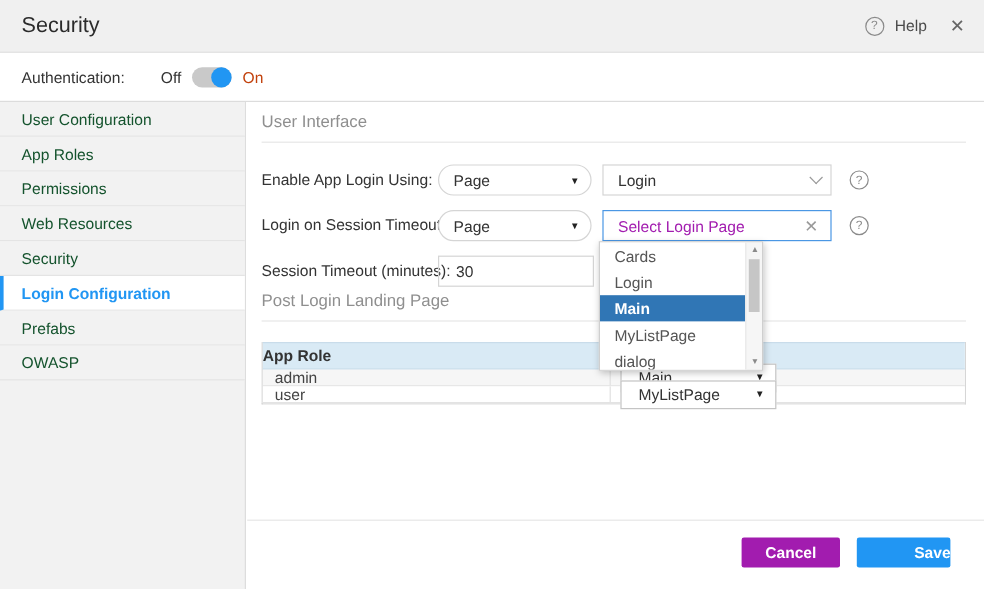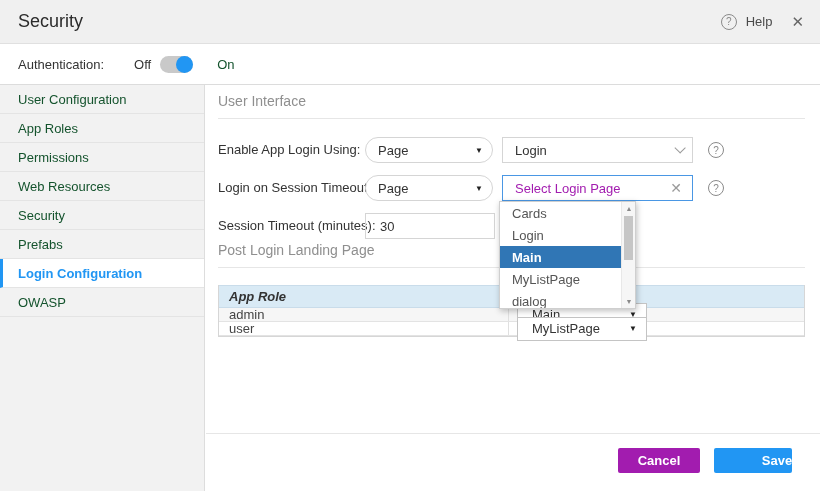--- a/index.html
+++ b/index.html
@@ -25,21 +25,21 @@
   .close-x { font-size:15px; color:#666; margin-left:10px; cursor:pointer; }
 
   
   .auth-bar {
     position:absolute; left:0; top:45px; width:820px; height:40px;
     background:#fff; border-bottom:1px solid #dcdcdc;
     display:flex; align-items:center; font-size:13px;
   }
   .auth-bar .auth-label { margin-left:18px; color:#333; }
   .auth-bar .off-label { margin-left:30px; color:#333; }
-  .auth-bar .on-label { margin-left:24px; color:#14532d; }
+  .auth-bar .on-label { margin-left:9px; color:#c2410c; }
   .toggle {
     position:relative; width:33px; height:17px; background:#c9c9c9; border-radius:9px;
     margin-left:9px; cursor:pointer;
   }
   .toggle .knob {
     position:absolute; right:0; top:0; width:17px; height:17px;
     border-radius:50%; background:#2196f3;
   }
 
   
@@ -96,21 +96,21 @@
 
   
   .role-table {
     position:absolute; left:12px; right:15px; top:200px;
     border:1px solid #d6d6d6; border-top:none; font-size:13px;
   }
   .t-head {
     height:23px; background:#d9eaf5; border-top:1px solid #c9dcea; border-bottom:1px solid #c9dcea;
     display:flex; align-items:center; font-weight:bold; color:#333;
   }
-  .t-head .c1 { padding-left:10px;font-style:italic; }
+  .t-head .c1 { padding-left:0; }
   .t-row { height:14px; display:flex; border-bottom:1px solid #e3e3e3; background:#fff; }
   .t-row.alt { background:#f6f6f6; }
   .t-row .c1 {
     width:290px; border-right:1px solid #e0e0e0; display:flex; align-items:center; padding-left:10px; color:#444;
   }
   .t-row .c2 { flex:1; display:flex; align-items:center; }
   .row-select {
     margin-left:8px; width:130px; height:24px; background:#fff; border:1px solid #c4c4c4;
     display:flex; align-items:center; font-size:13px; color:#333; cursor:pointer;
   }
@@ -177,25 +177,25 @@
     </div>
   <div class="side-item">
       <span>Permissions</span>
     </div>
   <div class="side-item">
       <span>Web Resources</span>
     </div>
   <div class="side-item">
       <span>Security</span>
     </div>
-  <div class="side-item">
-      <span>Prefabs</span>
-    </div>
   <div class="side-item selected">
       <span>Login Configuration</span>
+    </div>
+  <div class="side-item">
+      <span>Prefabs</span>
     </div>
   <div class="side-item">
       <span>OWASP</span>
     </div>
 </div>
 
 <div class="main">
 
   <div class="section-h h-user-interface">User Interface</div>
 

